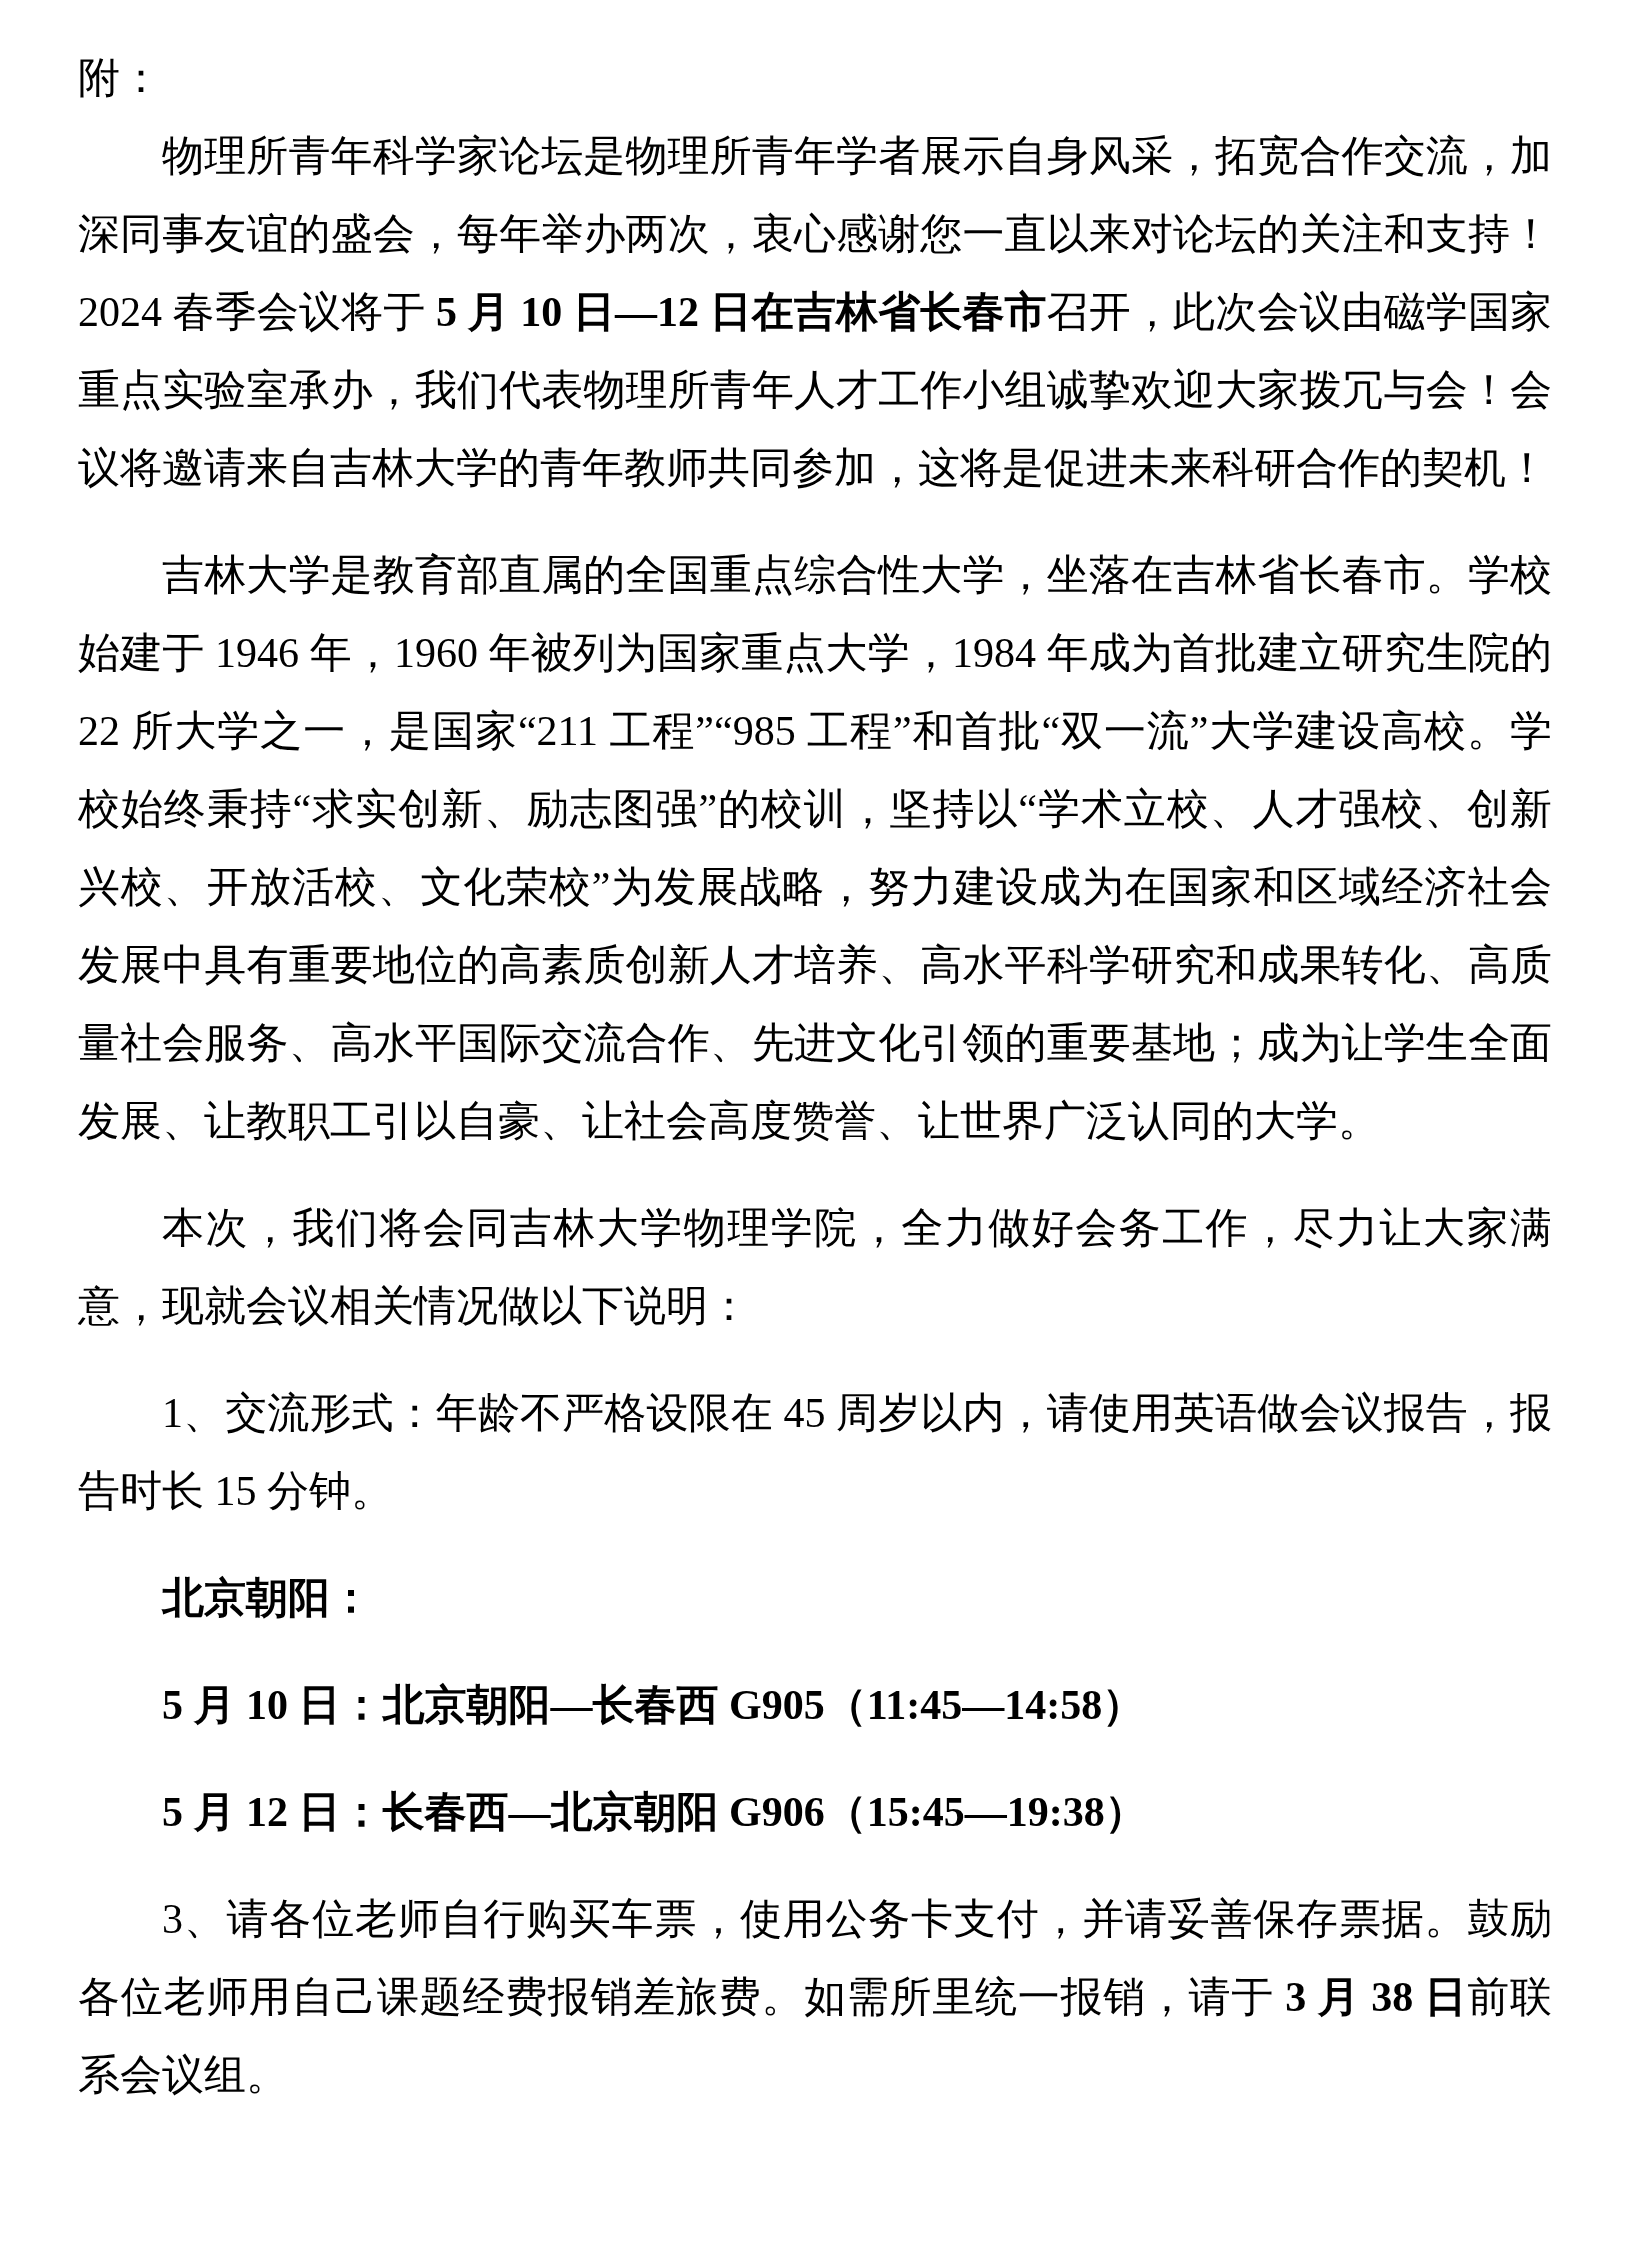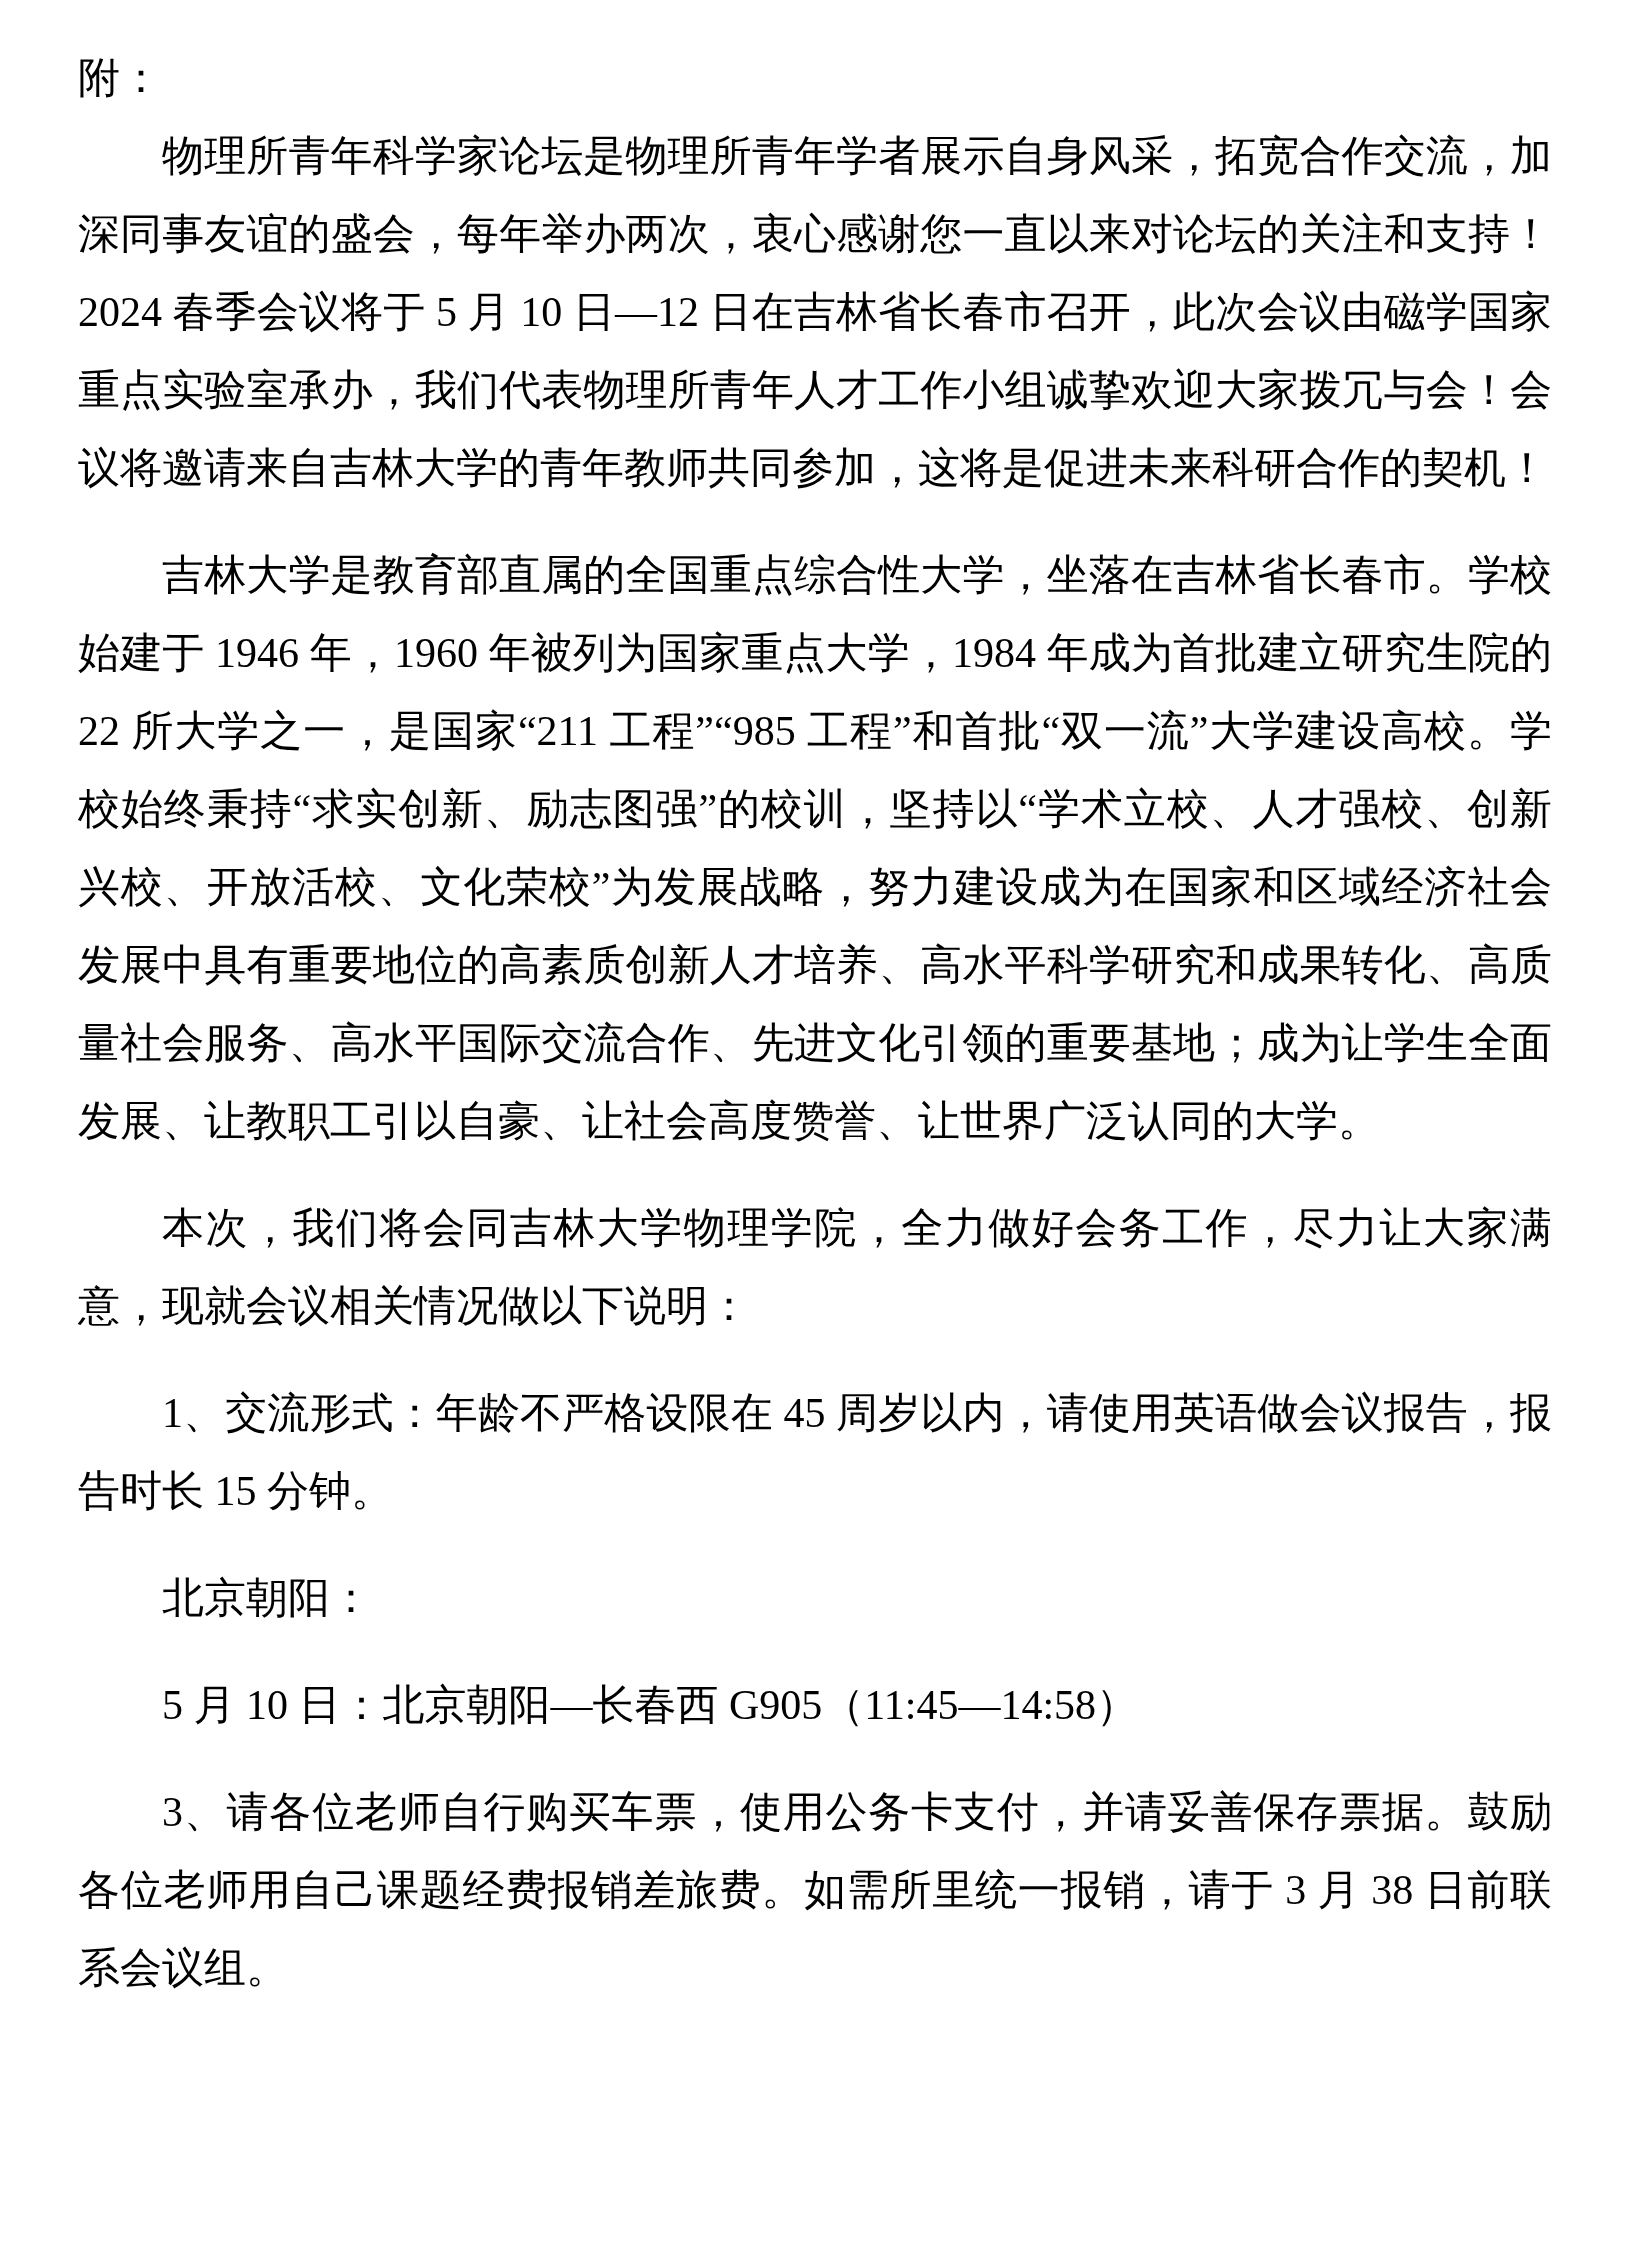--- a/index.html
+++ b/index.html
@@ -23,31 +23,32 @@
     margin: 0 0 29px 0;
     text-align: justify;
   }
   .doc p.indent {
     text-indent: 2em;
   }
   .doc p.no-gap {
     margin-bottom: 0;
   }
   .doc .b {
-    font-weight: 400;
+    font-weight: 700;
   }
 </style>
 </head>
 <body>
 
 <div class="page">
   <div class="doc" id="doc-body">
       <p class="no-gap"><span>附：</span></p>
       <p class="indent"><span>物理所青年科学家论坛是物理所青年学者展示自身风采，拓宽合作交流，加深同事友谊的盛会，每年举办两次，衷心感谢您一直以来对论坛的关注和支持！2024 春季会议将于 </span><span class="b">5 月 10 日—12 日在吉林省长春市</span><span>召开，此次会议由磁学国家重点实验室承办，我们代表物理所青年人才工作小组诚挚欢迎大家拨冗与会！会议将邀请来自吉林大学的青年教师共同参加，这将是促进未来科研合作的契机！</span></p>
       <p class="indent"><span>吉林大学是教育部直属的全国重点综合性大学，坐落在吉林省长春市。学校始建于 1946 年，1960 年被列为国家重点大学，1984 年成为首批建立研究生院的 22 所大学之一，是国家“211 工程”“985 工程”和首批“双一流”大学建设高校。学校始终秉持“求实创新、励志图强”的校训，坚持以“学术立校、人才强校、创新兴校、开放活校、文化荣校”为发展战略，努力建设成为在国家和区域经济社会发展中具有重要地位的高素质创新人才培养、高水平科学研究和成果转化、高质量社会服务、高水平国际交流合作、先进文化引领的重要基地；成为让学生全面发展、让教职工引以自豪、让社会高度赞誉、让世界广泛认同的大学。</span></p>
       <p class="indent"><span>本次，我们将会同吉林大学物理学院，全力做好会务工作，尽力让大家满意，现就会议相关情况做以下说明：</span></p>
       <p class="indent"><span>1、交流形式：年龄不严格设限在 45 周岁以内，请使用英语做会议报告，报告时长 15 分钟。</span></p>
       <p class="indent"><span class="b">北京朝阳：</span></p>
       <p class="indent"><span class="b">5 月 10 日：北京朝阳—长春西 G905（11:45—14:58）</span></p>
+      <p class="indent"><span class="b">5 月 12 日：长春西—北京朝阳 G906（15:45—19:38）</span></p>
       <p class="indent no-gap"><span>3、请各位老师自行购买车票，使用公务卡支付，并请妥善保存票据。鼓励各位老师用自己课题经费报销差旅费。如需所里统一报销，请于 </span><span class="b">3 月 38 日</span><span>前联系会议组。</span></p>
     </div>
 </div>
 
 
 </body></html>

